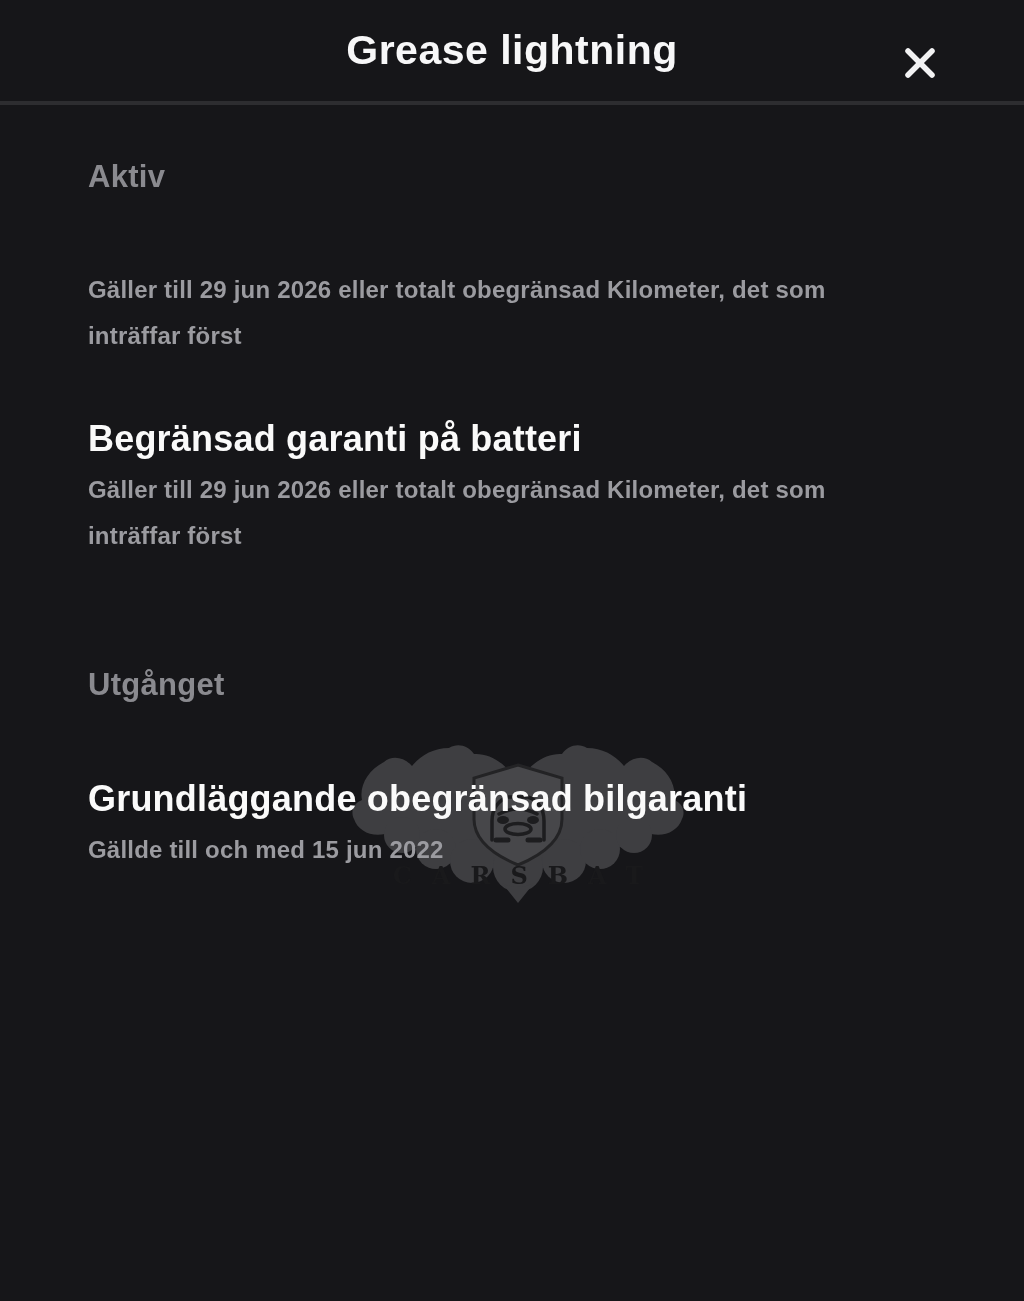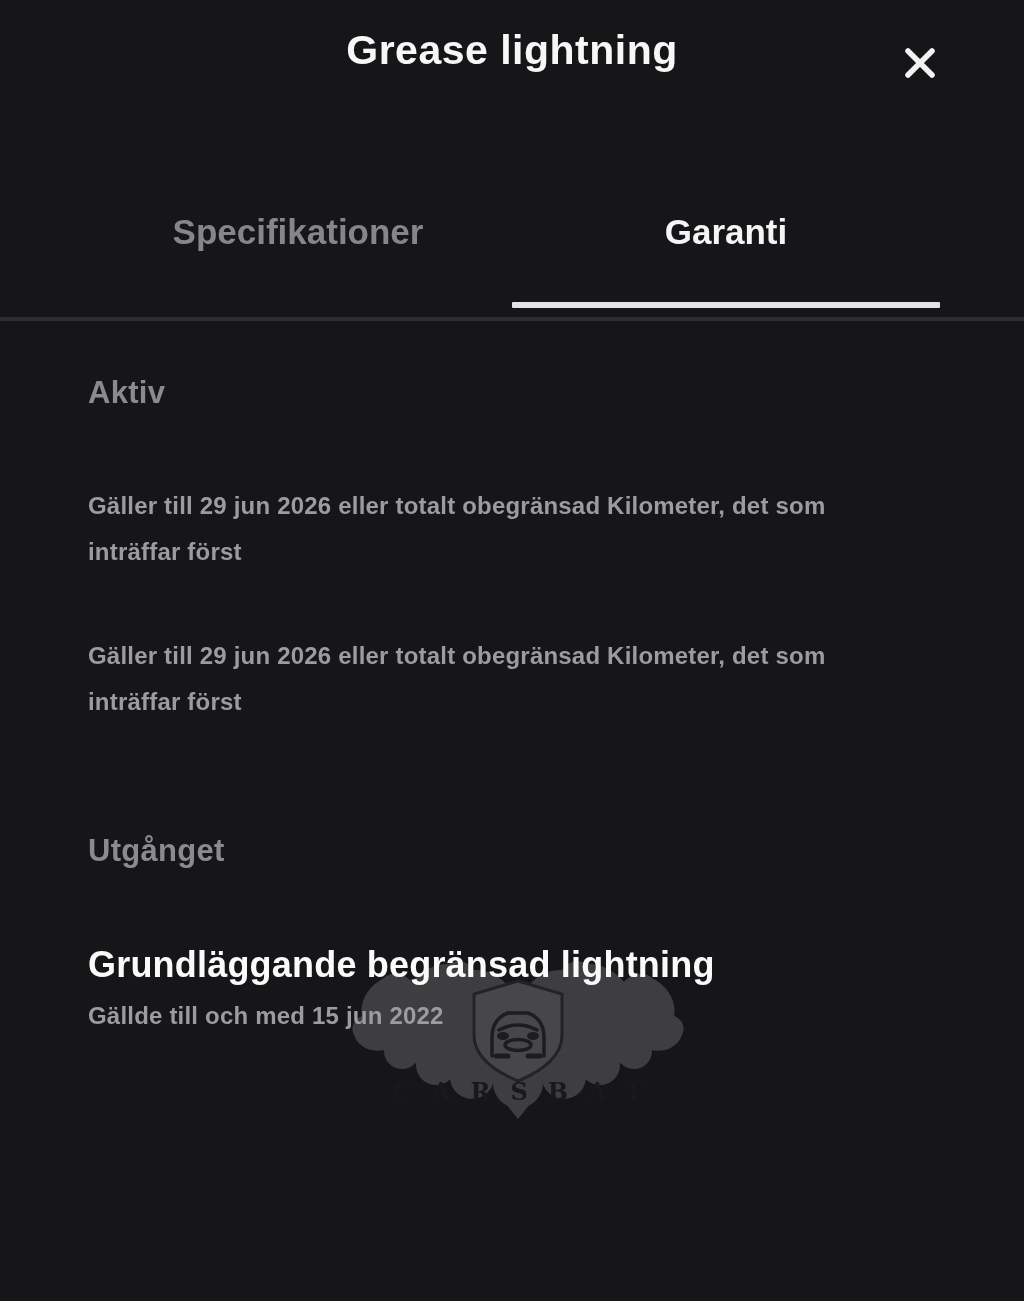--- a/index.html
+++ b/index.html
@@ -140,30 +140,20 @@
     <button class="close-btn">
       <span>
         <svg width="42" height="42" viewBox="0 0 42 42">
           <line x1="9" y1="9" x2="33" y2="33" stroke="#f2f2f3" stroke-width="5.5" stroke-linecap="round"></line>
           <line x1="33" y1="9" x2="9" y2="33" stroke="#f2f2f3" stroke-width="5.5" stroke-linecap="round"></line>
         </svg>
       </span>
     </button>
   </div>
 
-  <div class="tabs">
-    <button class="tab">
-      <span>Specifikationer</span>
-      
-    </button>
-    <button class="tab active">
-      <span>Garanti</span>
-      <span class="underline"></span>
-    </button>
-  </div>
 
   <div class="divider"></div>
 
   <div class="content">
 
     <div class="watermark">
       <svg width="356" height="166" viewBox="0 0 356 166">
         <g fill="#3e3e41">
 
           <path d="M178,46
@@ -221,24 +211,25 @@
       </svg>
     </div>
 
     <div class="section-heading heading-active">Aktiv</div>
 
     <div class="warranty-item item-1">
       <div class="item-desc">Gäller till 29 jun 2026 eller totalt obegränsad Kilometer, det som inträffar först</div>
     </div>
 
     <div class="warranty-item item-2">
+      <div class="item-title">Begränsad garanti på batteri</div>
       <div class="item-desc">Gäller till 29 jun 2026 eller totalt obegränsad Kilometer, det som inträffar först</div>
     </div>
 
     <div class="section-heading heading-expired">Utgånget</div>
 
     <div class="warranty-item item-3">
-      <div class="item-title">Grundläggande begränsad lightning</div>
+      <div class="item-title">Grundläggande obegränsad bilgaranti</div>
       <div class="item-desc">Gällde till och med 15 jun 2022</div>
     </div>
 
   </div>
 </div>
 
 </body></html>

